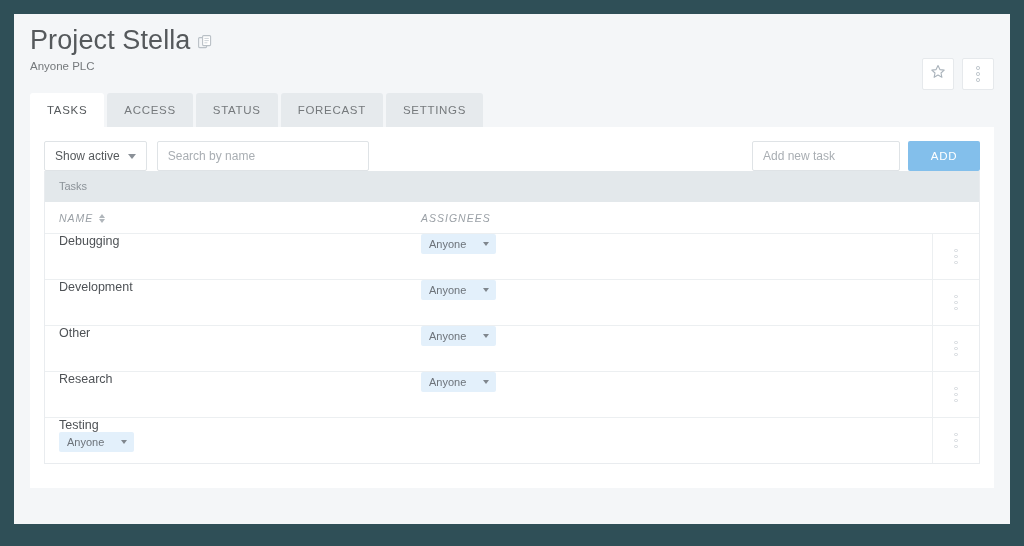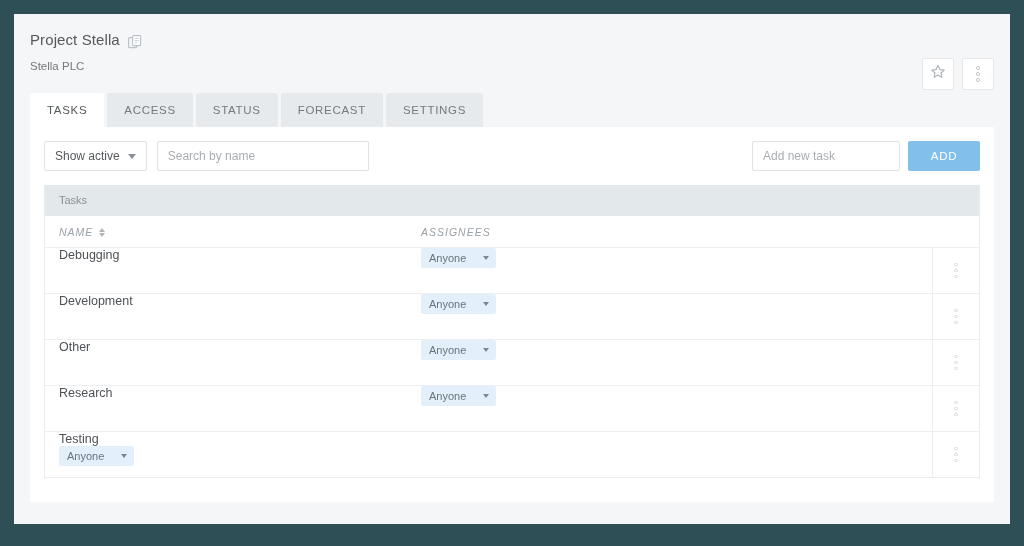--- a/index.html
+++ b/index.html
@@ -45,21 +45,21 @@
     line-height: 14px;
     margin-bottom: 8px;
     cursor: pointer;
   }
   .title-row {
     display: flex;
     align-items: center;
     gap: 8px;
   }
   .title {
-    font-size: 15px;
+    font-size: 27px;
     font-weight: normal;
     color: #55595c;
     line-height: 28px;
     letter-spacing: .1px;
   }
   .copy-icon {
     display: inline-flex;
     align-items: center;
     margin-top: 4px;
     cursor: pointer;
@@ -133,21 +133,20 @@
     background: #ffffff;
     margin: 0 16px;
     padding: 14px 14px 24px 14px;
     min-height: 340px;
     box-sizing: border-box;
   }
 
   .toolbar {
     display: flex;
     align-items: center;
-    margin-bottom: 14px;
     position: relative;
     height: 30px;
   }
   .select-btn {
     border: 1px solid #dfe3e6;
     border-radius: 2px;
     height: 30px;
     display: flex;
     align-items: center;
     gap: 8px;
@@ -287,21 +286,21 @@
           <svg width="15" height="16" viewBox="0 0 15 16" aria-hidden="true">
             <rect x="0.6" y="3.6" width="8" height="10" rx="1" fill="none" stroke="#b9c0c6" stroke-width="1.1"></rect>
             <rect x="4.6" y="1.6" width="8" height="10" rx="1" fill="#ffffff" stroke="#b9c0c6" stroke-width="1.1"></rect>
             <line x1="6.4" y1="4.4" x2="10.8" y2="4.4" stroke="#cdd3d8" stroke-width="1"></line>
             <line x1="6.4" y1="6.6" x2="10.8" y2="6.6" stroke="#cdd3d8" stroke-width="1"></line>
             <line x1="6.4" y1="8.8" x2="9.4" y2="8.8" stroke="#cdd3d8" stroke-width="1"></line>
           </svg>
         </span>
       </div>
 
-      <div class="subtitle">Stella PLC</div>
+      <div class="subtitle">Anyone PLC</div>
 
       <div class="header-actions">
         <div class="icon-btn">
           <span>
             <svg width="16" height="16" viewBox="0 0 16 16" aria-hidden="true">
               <path d="M8 1.6l1.9 4.0 4.3.5-3.2 2.9.9 4.3L8 11.1 4.1 13.3l.9-4.3L1.8 6.1l4.3-.5z" fill="none" stroke="#aab3bb" stroke-width="1.1" stroke-linejoin="round"></path>
             </svg>
           </span>
         </div>
         <div class="icon-btn">

